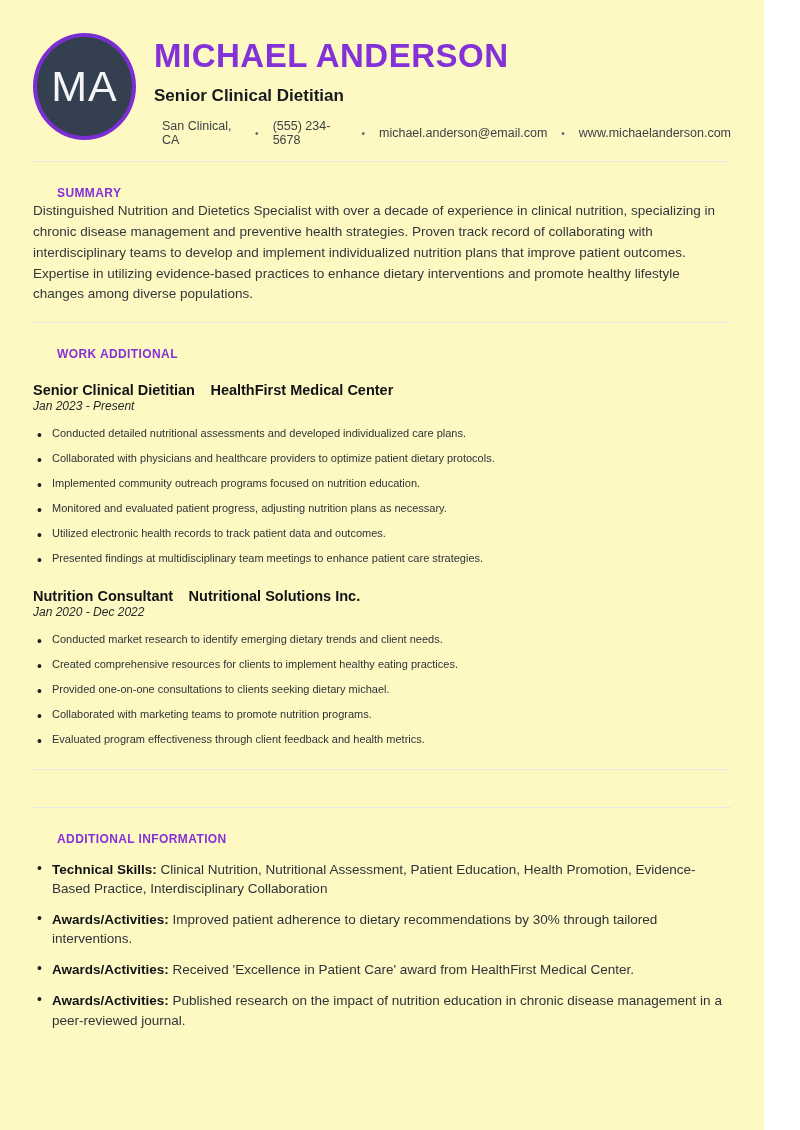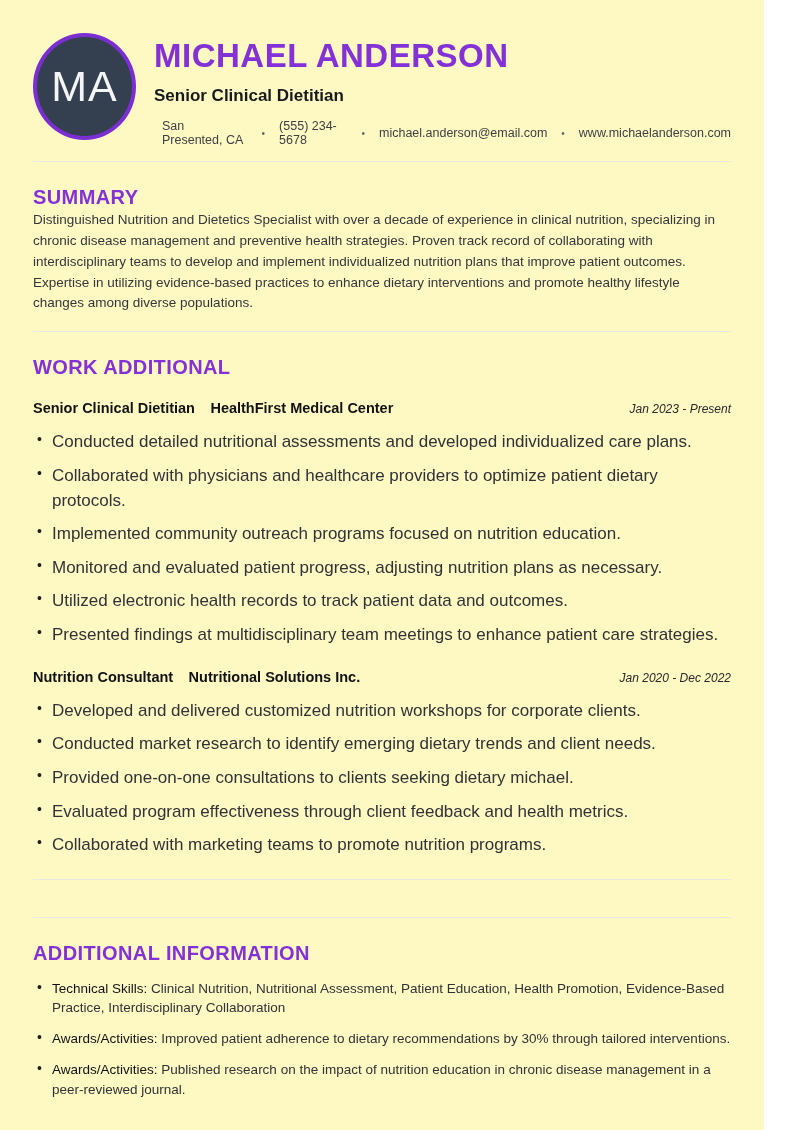--- a/index.html
+++ b/index.html
@@ -39,71 +39,72 @@
   }
   .contact-sep{color:#61646a;font-size:10px;margin:0 14px;}
 
   
   .divider{border:none;border-top:1px solid var(--divider);}
   .divider-1{margin-top:14px;}
   .divider-2{margin-top:17px;}
   .divider-3{margin-top:21px;}
   .divider-4{margin-top:37px;}
   .section-heading{
-    color:var(--accent);font-size:20px;font-weight:700;letter-spacing:.4px;
+    color:var(--accent);font-size:12px;font-weight:700;letter-spacing:.4px;
     margin-top:24px;
+    margin-left:24px;
   }
   .summary-text{
     margin-top:1px;font-size:13.5px;line-height:20.8px;color:var(--body-text);
   }
 
   
   .job{margin-top:20px;}
-  .job-header{display:flex;justify-content:space-between;align-items:baseline;}
+  .job-header{display:flex;justify-content:space-between;align-items:baseline;flex-direction:column;}
   .job-title,.job-company{font-size:14.5px;font-weight:700;color:#101215;}
   .job-company{margin-left:11px;}
   .job-dates,.edu-dates{font-size:12px;font-style:italic;color:#26282b;white-space:nowrap;}
   ul.bullets{list-style:none;margin-top:13px;}
   ul.bullets li{
     position:relative;padding-left:19px;margin-bottom:9px;
-    font-size:17px;line-height:1.45;color:#2f3237;
+    font-size:11px;line-height:1.45;color:#2f3237;
   }
   ul.bullets li::before{
     content:"•";position:absolute;left:4px;top:-1px;color:#1d1f22;font-size:14px;
   }
 
   
   .edu-row{display:flex;justify-content:space-between;align-items:baseline;margin-top:19px;}
   .edu-degree{font-size:14.5px;font-weight:700;color:#101215;}
 
   
   ul.extras{list-style:none;margin-top:14px;}
   ul.extras li{
     position:relative;padding-left:19px;margin-bottom:12px;
     font-size:13.5px;line-height:1.42;color:#2f3237;
   }
   ul.extras li::before{
     content:"•";position:absolute;left:4px;top:-1px;color:#1d1f22;font-size:14px;
   }
-  .extra-label{font-weight:400;color:#101215;}
+  .extra-label{font-weight:700;color:#101215;}
 </style>
 </head>
 <body>
 
 <div class="page">
 
   <div class="header">
     <div class="avatar">
       <span class="avatar-initials">MA</span>
     </div>
     <div class="header-right">
       <div class="person-name">MICHAEL ANDERSON</div>
       <div class="person-title">Senior Clinical Dietitian</div>
       <div class="contact-row">
-        <span>San Presented, CA</span>
+        <span>San Clinical, CA</span>
         <span class="contact-sep">•</span>
         <span>(555) 234-5678</span>
         <span class="contact-sep">•</span>
         <span>michael.anderson@email.com</span>
         <span class="contact-sep">•</span>
         <span>www.michaelanderson.com</span>
       </div>
     </div>
   </div>
 
@@ -139,25 +140,25 @@
 
     <div class="job">
       <div class="job-header">
         <div>
           <span class="job-title">Nutrition Consultant</span>
           <span class="job-company">Nutritional Solutions Inc.</span>
         </div>
         <span class="job-dates">Jan 2020 - Dec 2022</span>
       </div>
       <ul class="bullets">
-        <li>Developed and delivered customized nutrition workshops for corporate clients.</li>
         <li>Conducted market research to identify emerging dietary trends and client needs.</li>
+        <li>Created comprehensive resources for clients to implement healthy eating practices.</li>
         <li>Provided one-on-one consultations to clients seeking dietary michael.</li>
+        <li>Collaborated with marketing teams to promote nutrition programs.</li>
         <li>Evaluated program effectiveness through client feedback and health metrics.</li>
-        <li>Collaborated with marketing teams to promote nutrition programs.</li>
       </ul>
     </div>
   </div>
 
   <hr class="divider divider-3">
 
 
   <hr class="divider divider-4">
 
   <div class="section">
@@ -166,19 +167,23 @@
       <li>
         <span class="extra-label">Technical Skills:</span>
         <span>Clinical Nutrition, Nutritional Assessment, Patient Education, Health Promotion, Evidence-Based Practice, Interdisciplinary Collaboration</span>
       </li>
       <li>
         <span class="extra-label">Awards/Activities:</span>
         <span>Improved patient adherence to dietary recommendations by 30% through tailored interventions.</span>
       </li>
       <li>
         <span class="extra-label">Awards/Activities:</span>
+        <span>Received 'Excellence in Patient Care' award from HealthFirst Medical Center.</span>
+      </li>
+      <li>
+        <span class="extra-label">Awards/Activities:</span>
         <span>Published research on the impact of nutrition education in chronic disease management in a peer-reviewed journal.</span>
       </li>
 
     </ul>
   </div>
 
 </div>
 
 </body></html>

